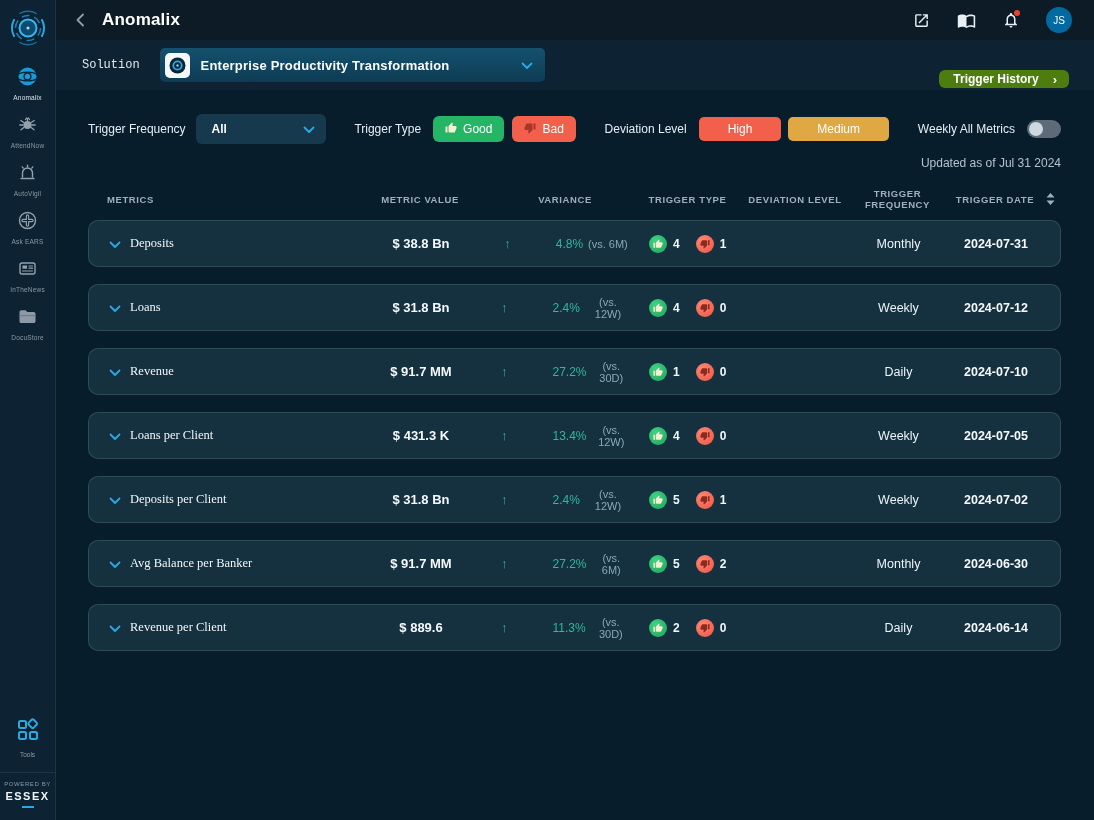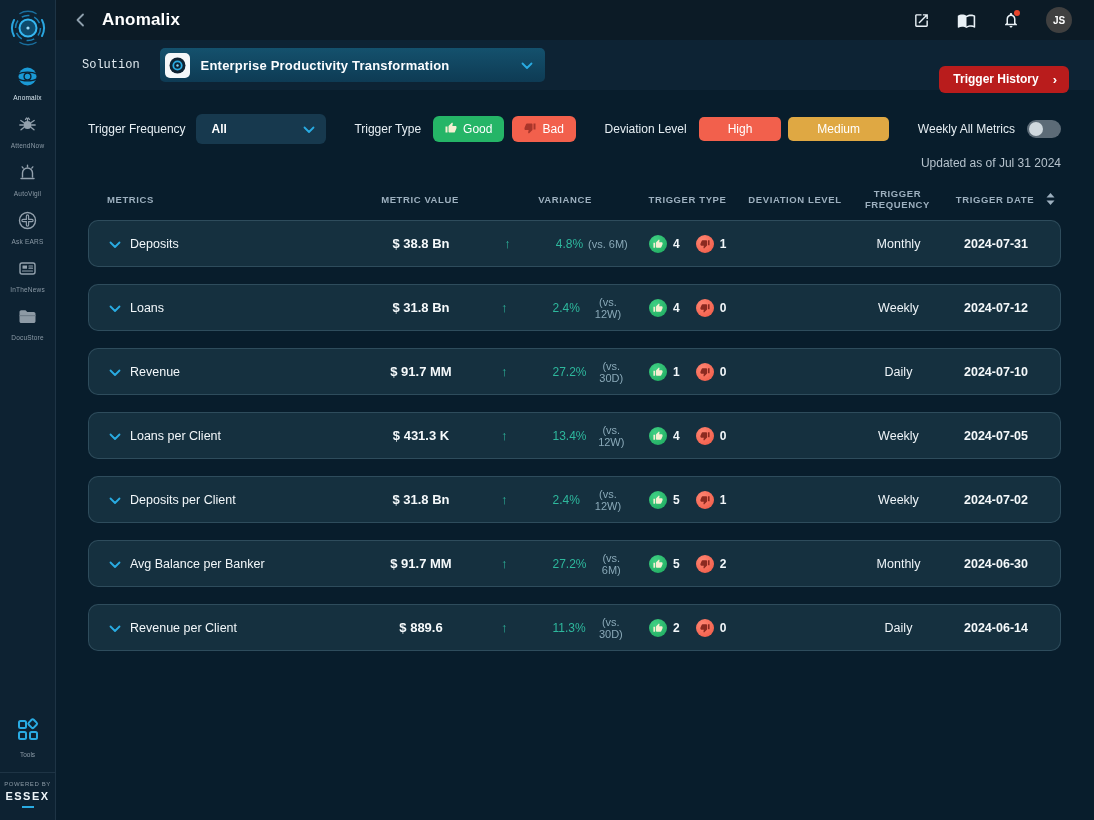--- a/index.html
+++ b/index.html
@@ -23,31 +23,31 @@
   .powered .brand-bar { width:12px; height:2px; background:#29abe2; margin-top:1px; }
 
   
   .main { margin-left:56px; width:1038px; }
   .topbar { height:40px; background:#0c1b26; display:flex; align-items:center; padding:0 22px 0 16px; }
   .back-btn { width:16px; height:16px; display:flex; align-items:center; justify-content:center; cursor:pointer; }
   .page-title { margin-left:14px; font-size:17px; font-weight:bold; color:#ffffff; letter-spacing:.2px; }
   .topbar-right { margin-left:auto; display:flex; align-items:center; gap:25px; }
   .tb-icon { width:20px; height:20px; display:flex; align-items:center; justify-content:center; cursor:pointer; position:relative; }
   .bell-dot { position:absolute; top:0; right:1px; width:6px; height:6px; border-radius:50%; background:#e8452c; }
-  .avatar { width:26px; height:26px; border-radius:50%; background:#404040; color:#fff; font-size:10px; font-weight:bold;
+  .avatar { width:26px; height:26px; border-radius:50%; background:#0369a1; color:#fff; font-size:10px; font-weight:normal;
     display:flex; align-items:center; justify-content:center; cursor:pointer; }
 
   .solution-band { height:50px; background:#0d2334; display:flex; align-items:center; padding:0 25px 0 26px; }
   .solution-label { font-size:12px; color:#dfe9ef;font-family:Liberation Mono, monospace; }
   .solution-select { margin-left:20px; width:385px; height:34px; border-radius:5px; cursor:pointer;
     background:linear-gradient(180deg,#14516d 0%,#0e3b54 100%); display:flex; align-items:center; padding:0 12px 0 5px; }
   .sol-icon { width:25px; height:25px; border-radius:5px; background:#f4f8fa; display:flex; align-items:center; justify-content:center; }
   .solution-select .sel-text { margin-left:11px; font-size:13px; font-weight:bold; color:#fbfdff; letter-spacing:.2px; }
   .solution-select .chev { margin-left:auto; }
-  .trigger-history-btn { margin-left:auto; height:27px; background:#b91c1c; border:none; border-radius:6px;
+  .trigger-history-btn { margin-left:auto; height:18px; background:#4d7c0f; border:none; border-radius:6px;
     display:flex; align-items:center; gap:14px; padding:0 12px 0 14px; cursor:pointer;margin-top:28px; }
   .trigger-history-btn .t { color:#fff; font-size:12px; font-weight:bold; }
   .trigger-history-btn .c { color:#fff; font-size:13px; font-weight:bold; line-height:1; }
 
   .content { padding:24px 33px 0 32px; }
   .filters-row { display:flex; align-items:center; }
   .f-label { font-size:12px; color:#e6eef3; }
   .freq-select { margin-left:10px; width:130px; height:30px; background:#17394e; border-radius:6px;
     display:flex; align-items:center; padding:0 11px 0 16px; cursor:pointer; }
   .freq-select .v { font-size:12px; font-weight:bold; color:#fff; }
@@ -69,21 +69,21 @@
   .table-wrap { margin-top:14px; }
   .tgrid { display:grid; grid-template-columns:252px 160px 130px 115px 100px 105px 90px 21px; align-items:center; }
   .thead { height:30px; }
   .th { font-size:9.5px; font-weight:bold; letter-spacing:.6px; color:#9db0bf; text-align:center; }
   .th.metrics { text-align:left; padding-left:19px; }
   .th-sort { display:flex; align-items:center; justify-content:center; cursor:pointer; }
   .rows { display:flex; flex-direction:column; gap:17px; margin-top:6px; }
   .row-card { height:47px; background:#15303f; border:1px solid rgba(137,176,198,.22); border-radius:10px; cursor:pointer; }
   .cell { text-align:center; }
   .cell.metrics { display:flex; align-items:center; gap:9px; padding-left:20px; text-align:left; }
-  .metric-name { font-size:12.5px; color:#f2f7fa; }
+  .metric-name { font-size:12.5px; color:#f2f7fa;font-family:Liberation Serif, serif; }
   .cell.value { font-size:13px; font-weight:bold; color:#f5f9fb; }
   .cell.variance { display:flex; align-items:center; justify-content:center; gap:5px; }
   .var-arrow { color:#2eb89d; font-size:13px; line-height:1; }
   .var-pct { color:#2eb89d; font-size:12px;margin-left:40px; }
   .var-vs { color:#8aa9b8; font-size:11px; }
   .cell.trigger { display:flex; align-items:center; gap:6px; padding-left:18px; }
   .badge { width:18px; height:18px; border-radius:50%; display:flex; align-items:center; justify-content:center; flex:none; }
   .badge.good { background:radial-gradient(circle at 35% 30%, #3fd084, #1da75c); }
   .badge.bad { background:radial-gradient(circle at 35% 30%, #ff8572, #ef5743); margin-left:10px; }
   .badge-count { font-size:12px; font-weight:bold; color:#f2f7fa; }

